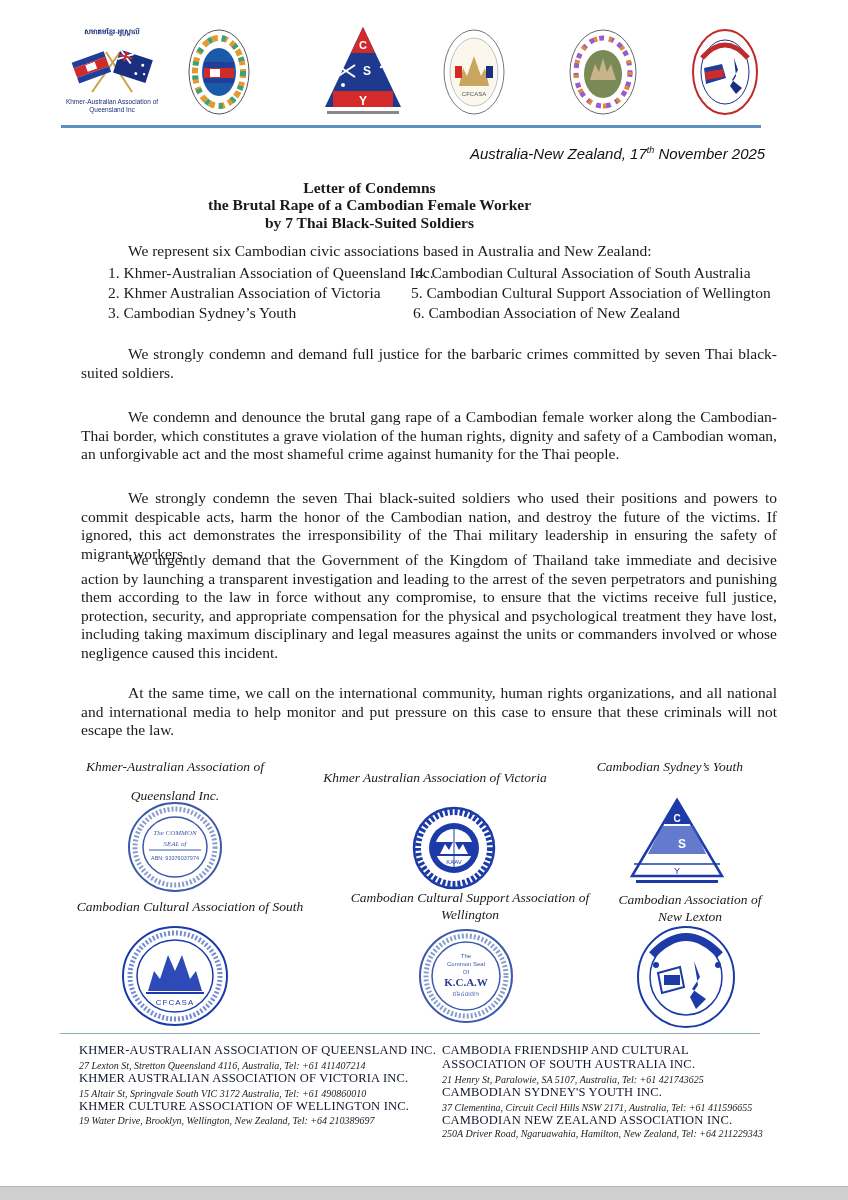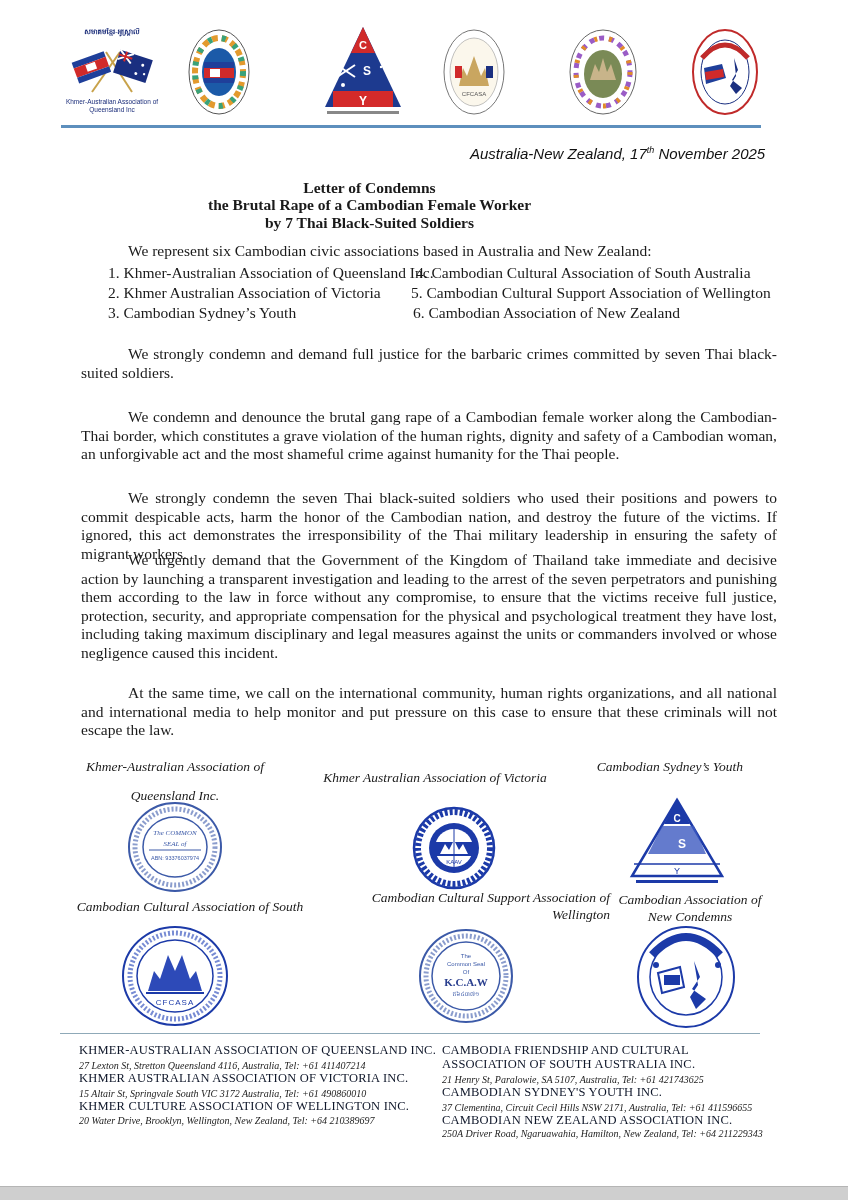--- a/index.html
+++ b/index.html
@@ -163,25 +163,25 @@
   <polygon points="49,4 62,28 36,28" fill="#1c3aa8"></polygon>
   <polygon points="34,30 66,30 78,58 20,58" fill="#3d5ac0" opacity="0.8"></polygon>
   <text x="49" y="26" font-size="10" fill="#fff" text-anchor="middle" font-family="Liberation Sans, sans-serif" font-weight="bold">C</text>
   <text x="54" y="52" font-size="12" fill="#fff" text-anchor="middle" font-family="Liberation Sans, sans-serif" font-weight="bold">S</text>
   <line x1="6" y1="68" x2="92" y2="68" stroke="#1c3aa8" stroke-width="1.5"></line>
   <text x="49" y="78" font-size="9" fill="#1c3aa8" text-anchor="middle" font-family="Liberation Sans, sans-serif">Y</text>
   <rect x="8" y="84" width="82" height="3" fill="#1c3aa8"></rect>
 </svg>
 
 <div class="sig-label" style="left:70px;top:898px;width:240px;">Cambodian Cultural Association of South</div>
-<div class="sig-label" style="left:330px;top:889px;width:280px;text-align:right;">
+<div class="sig-label" style="left:330px;top:889px;width:280px;">
   <span>Cambodian Cultural Support Association of</span><br><span>Wellington</span>
 </div>
 <div class="sig-label" style="left:600px;top:891px;width:180px;">
-  <span>Cambodian Association of</span><br><span>New Condemns</span>
+  <span>Cambodian Association of</span><br><span>New Lexton</span>
 </div>
 
 <svg class="abs" style="left:120px;top:925px;" width="110" height="103" viewBox="0 0 110 103">
   <ellipse cx="55" cy="51" rx="52" ry="49" fill="#fff" stroke="#1c3aa8" stroke-width="2"></ellipse>
   <ellipse cx="55" cy="51" rx="38" ry="36" fill="none" stroke="#1c3aa8" stroke-width="1.5"></ellipse>
   <ellipse cx="55" cy="51" rx="45" ry="43" fill="none" stroke="#3d5ac0" stroke-width="5" stroke-dasharray="2 2" opacity="0.7"></ellipse>
   <polygon points="28,66 34,46 40,54 48,30 55,46 62,30 70,54 76,46 82,66" fill="#2d4ab8"></polygon>
   <line x1="26" y1="68" x2="84" y2="68" stroke="#1c3aa8" stroke-width="2"></line>
   <text x="55" y="80" font-size="8" fill="#1c3aa8" text-anchor="middle" font-family="Liberation Sans, sans-serif" letter-spacing="1">CFCASA</text>
 </svg>
@@ -208,21 +208,21 @@
     <circle cx="82" cy="40" r="3" fill="#1c3aa8"></circle>
 </svg>
 
 <div class="foot-rule"></div>
 
 <div class="foot-h" style="left:79px;top:1043px;">KHMER-AUSTRALIAN ASSOCIATION OF QUEENSLAND INC.</div>
 <div class="foot-a" style="left:79px;top:1060px;">27 Lexton St, Stretton Queensland 4116, Australia, Tel: +61 411407214</div>
 <div class="foot-h" style="left:79px;top:1071px;">KHMER AUSTRALIAN ASSOCIATION OF VICTORIA INC.</div>
 <div class="foot-a" style="left:79px;top:1088px;">15 Altair St, Springvale South VIC 3172 Australia, Tel: +61 490860010</div>
 <div class="foot-h" style="left:79px;top:1099px;">KHMER CULTURE ASSOCIATION OF WELLINGTON INC.</div>
-<div class="foot-a" style="left:79px;top:1115px;">20 Water Drive, Brooklyn, Wellington, New Zealand, Tel: +64 210389697</div>
+<div class="foot-a" style="left:79px;top:1115px;">19 Water Drive, Brooklyn, Wellington, New Zealand, Tel: +64 210389697</div>
 
 <div class="foot-h" style="left:442px;top:1043px;">CAMBODIA FRIENDSHIP AND CULTURAL</div>
 <div class="foot-h" style="left:442px;top:1057px;">ASSOCIATION OF SOUTH AUSTRALIA INC.</div>
 <div class="foot-a" style="left:442px;top:1074px;">21 Henry St, Paralowie, SA 5107, Australia, Tel: +61 421743625</div>
 <div class="foot-h" style="left:442px;top:1085px;">CAMBODIAN SYDNEY'S YOUTH INC.</div>
 <div class="foot-a" style="left:442px;top:1102px;">37 Clementina, Circuit Cecil Hills NSW 2171, Australia, Tel: +61 411596655</div>
 <div class="foot-h" style="left:442px;top:1113px;">CAMBODIAN NEW ZEALAND ASSOCIATION INC.</div>
 <div class="foot-a" style="left:442px;top:1128px;">250A Driver Road, Ngaruawahia, Hamilton, New Zealand, Tel: +64 211229343</div>
 
 <div class="bottom-bar"></div>

